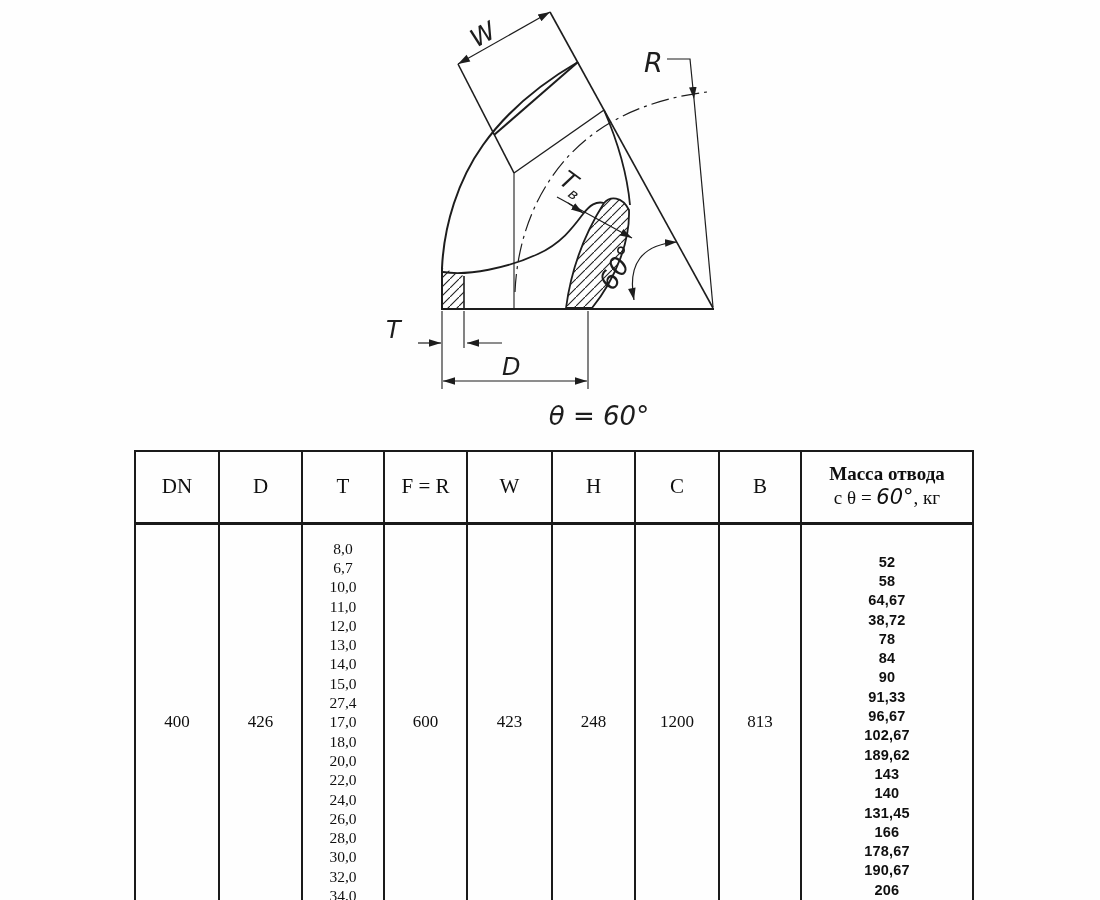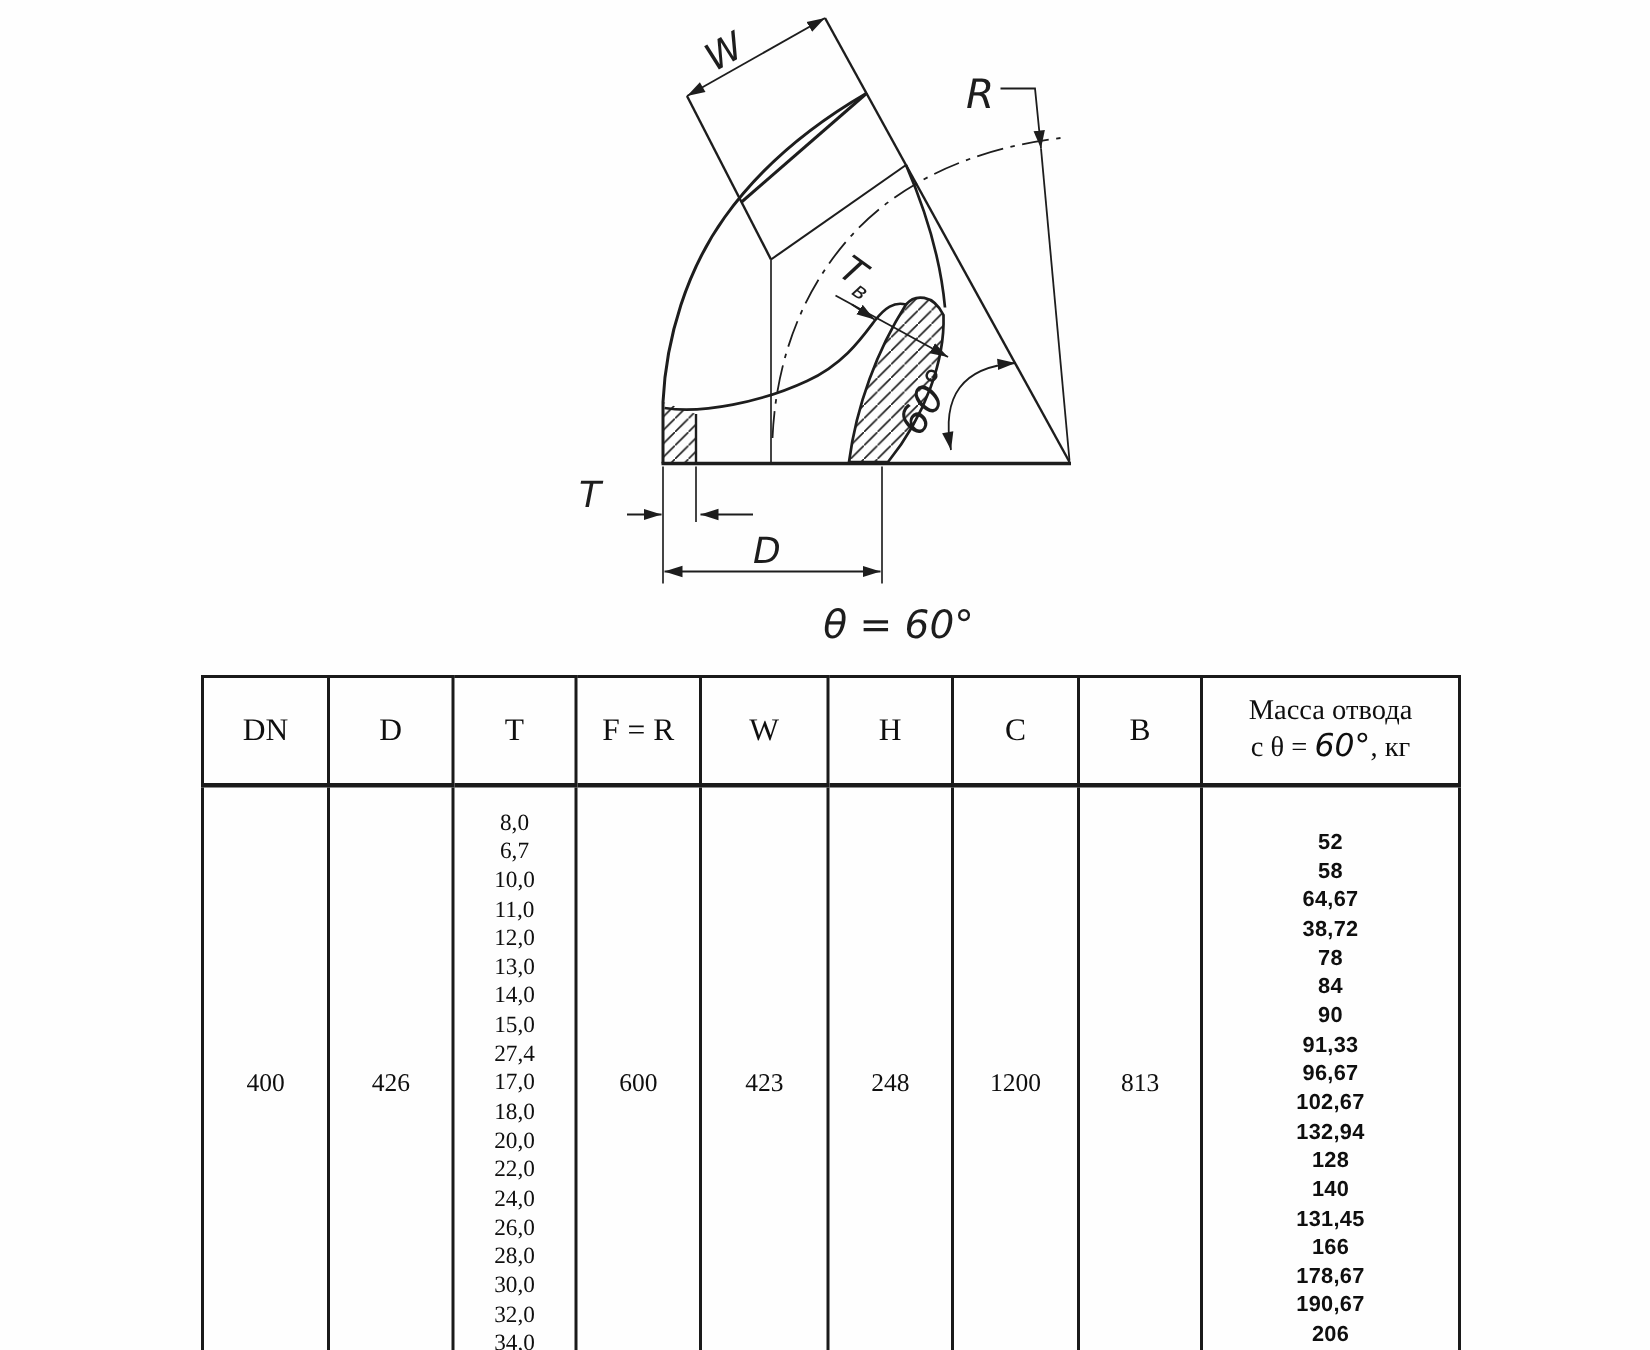--- a/index.html
+++ b/index.html
@@ -39,21 +39,21 @@
     color: #0f0f0f;
   }
   #dims-table thead tr { height: 72px; padding-left: 16px; }
   #dims-table tbody tr { height: 367px; }
   #dims-table th {
     font-weight: normal;
     font-size: 21px;
     border-bottom-width: 3px;
   }
   #dims-table td { font-size: 17px; }
-  .mass-hdr-line1 { font-size: 19px; line-height: 22px; }
+  .mass-hdr-line1 { font-size: 19px; line-height: 22px; font-weight: bold; }
   .mass-hdr-line2 { font-size: 19px; line-height: 24px; }
   .mass-hdr-angle {
     font-family: "DejaVu Sans", sans-serif;
     font-style: italic;
     font-size: 21px;
   }
   .stack {
     display: flex;
     flex-direction: column;
     justify-content: center;
@@ -206,22 +206,22 @@
               <div>52</div>
               <div>58</div>
               <div>64,67</div>
               <div>38,72</div>
               <div>78</div>
               <div>84</div>
               <div>90</div>
               <div>91,33</div>
               <div>96,67</div>
               <div>102,67</div>
-              <div>132,94</div>
-              <div>128</div>
+              <div>189,62</div>
+              <div>143</div>
               <div>140</div>
               <div>131,45</div>
               <div>166</div>
               <div>178,67</div>
               <div>190,67</div>
               <div>206</div>
               <div>161</div>
             </div>
         </td>
       </tr>

